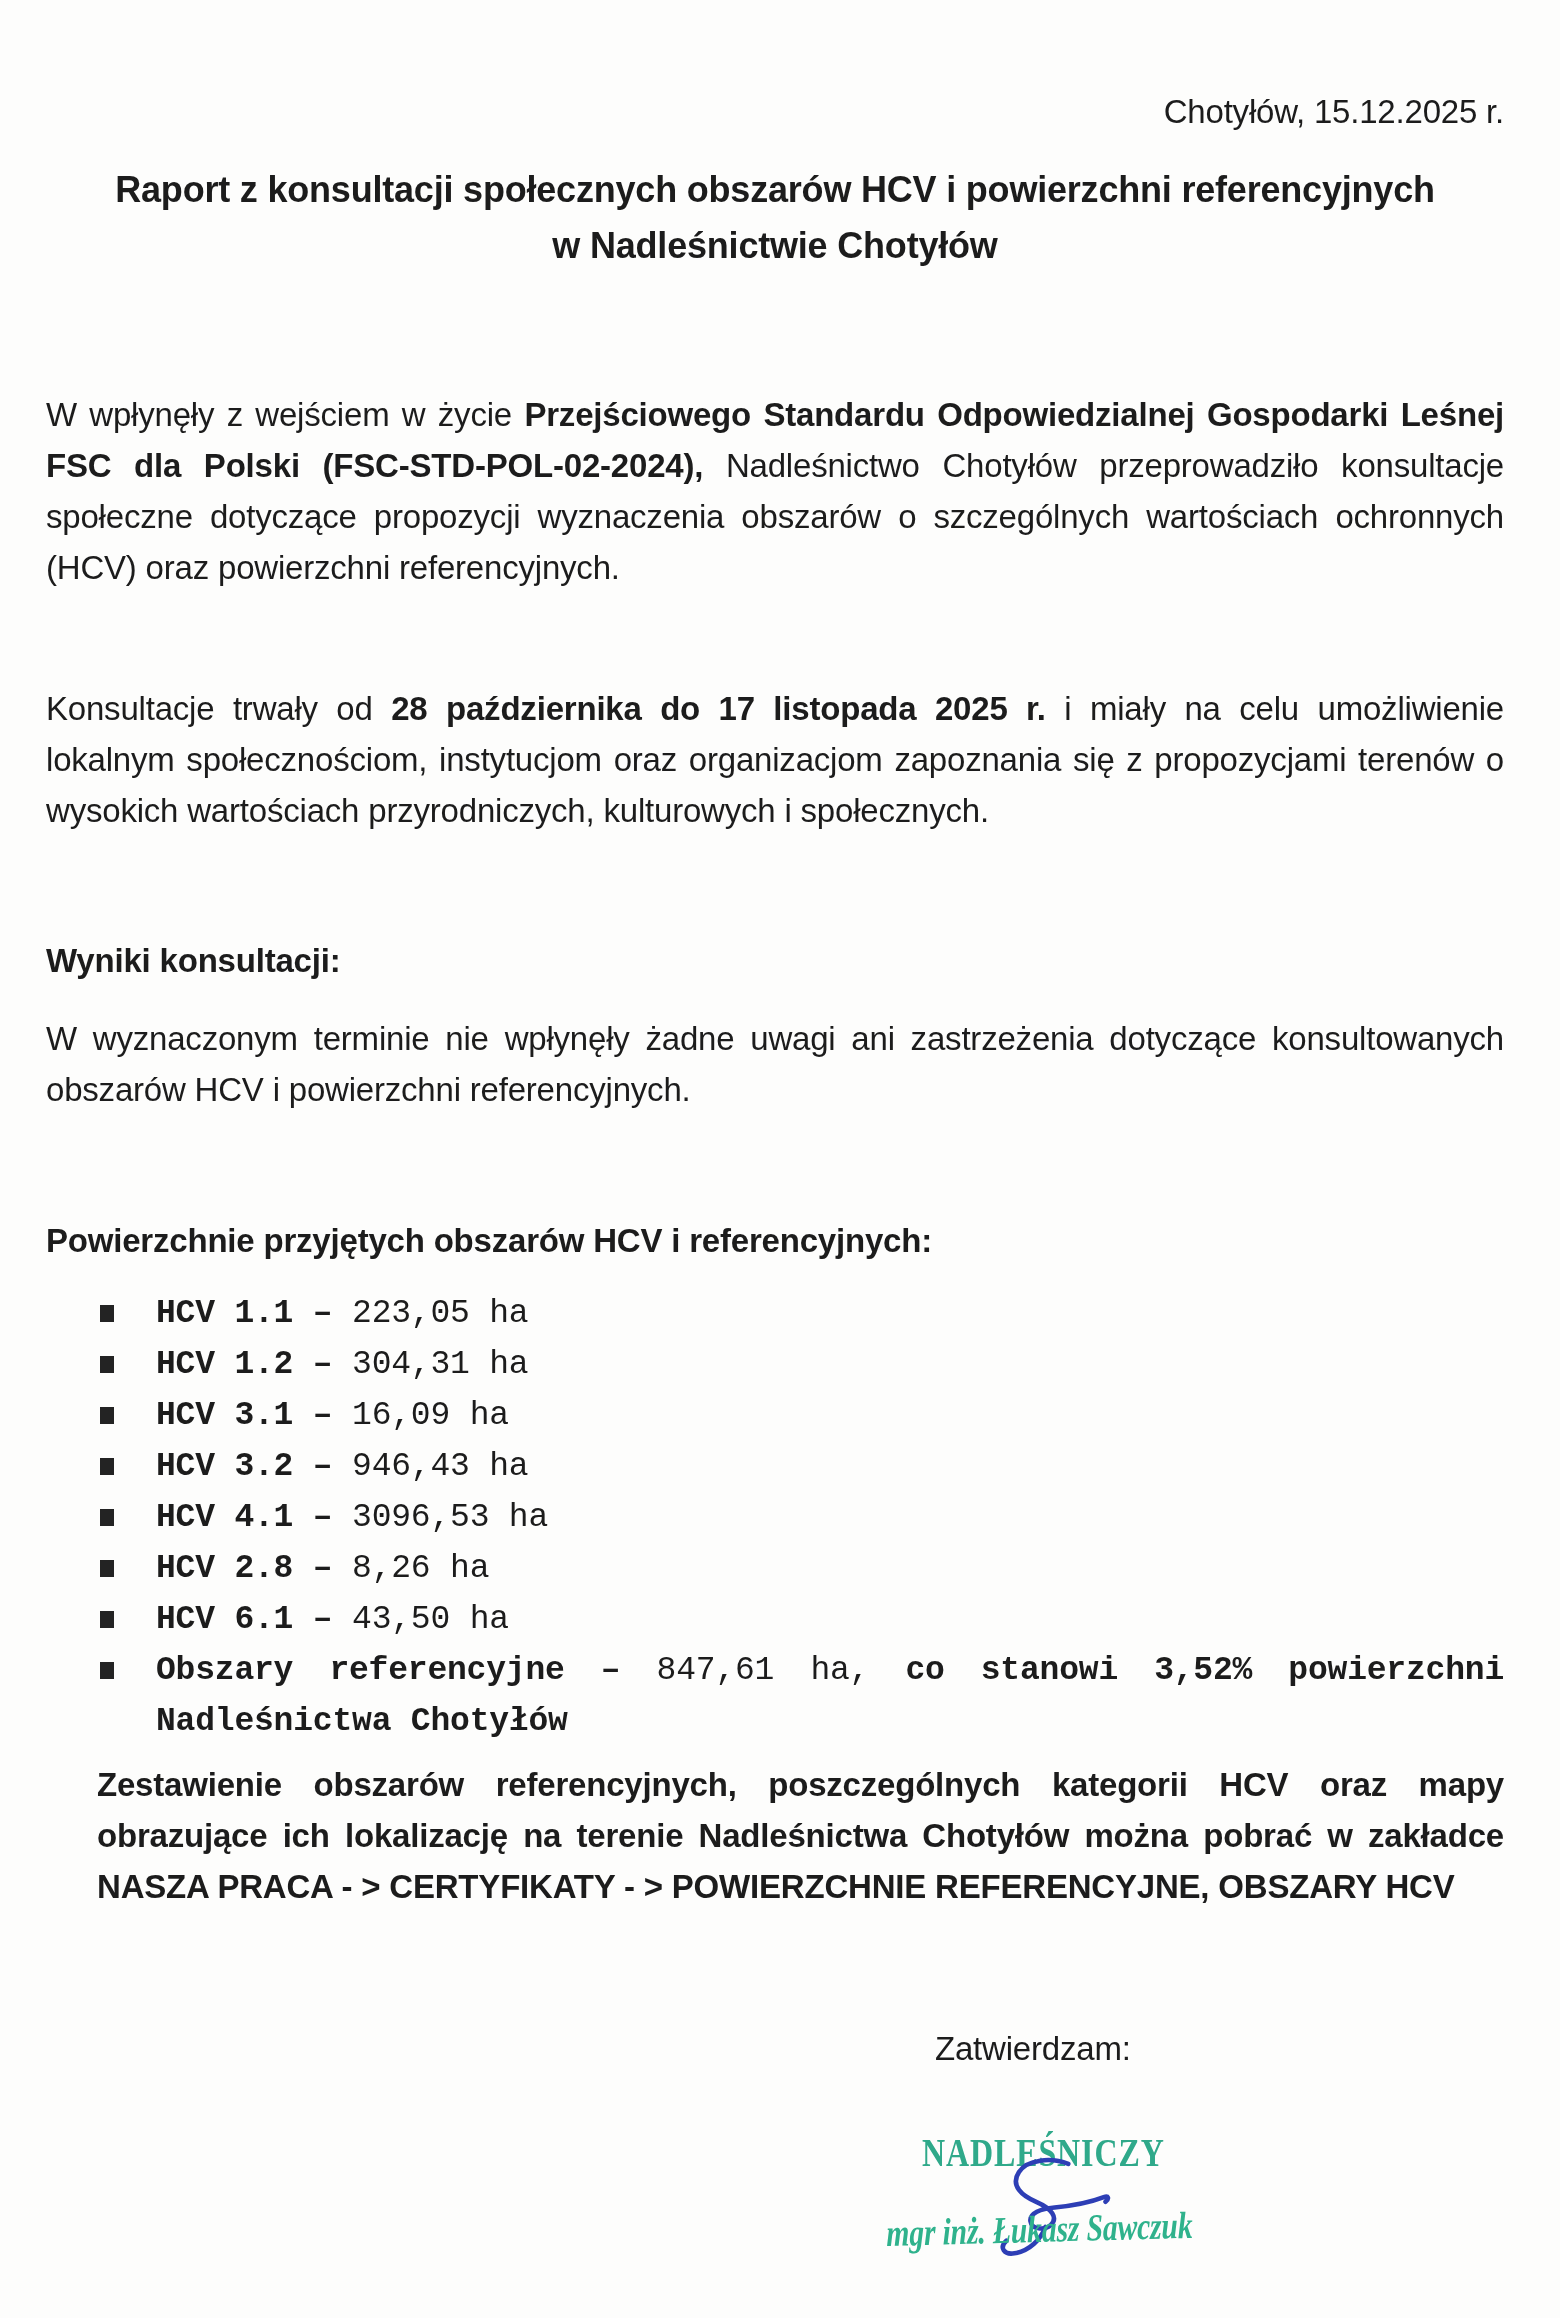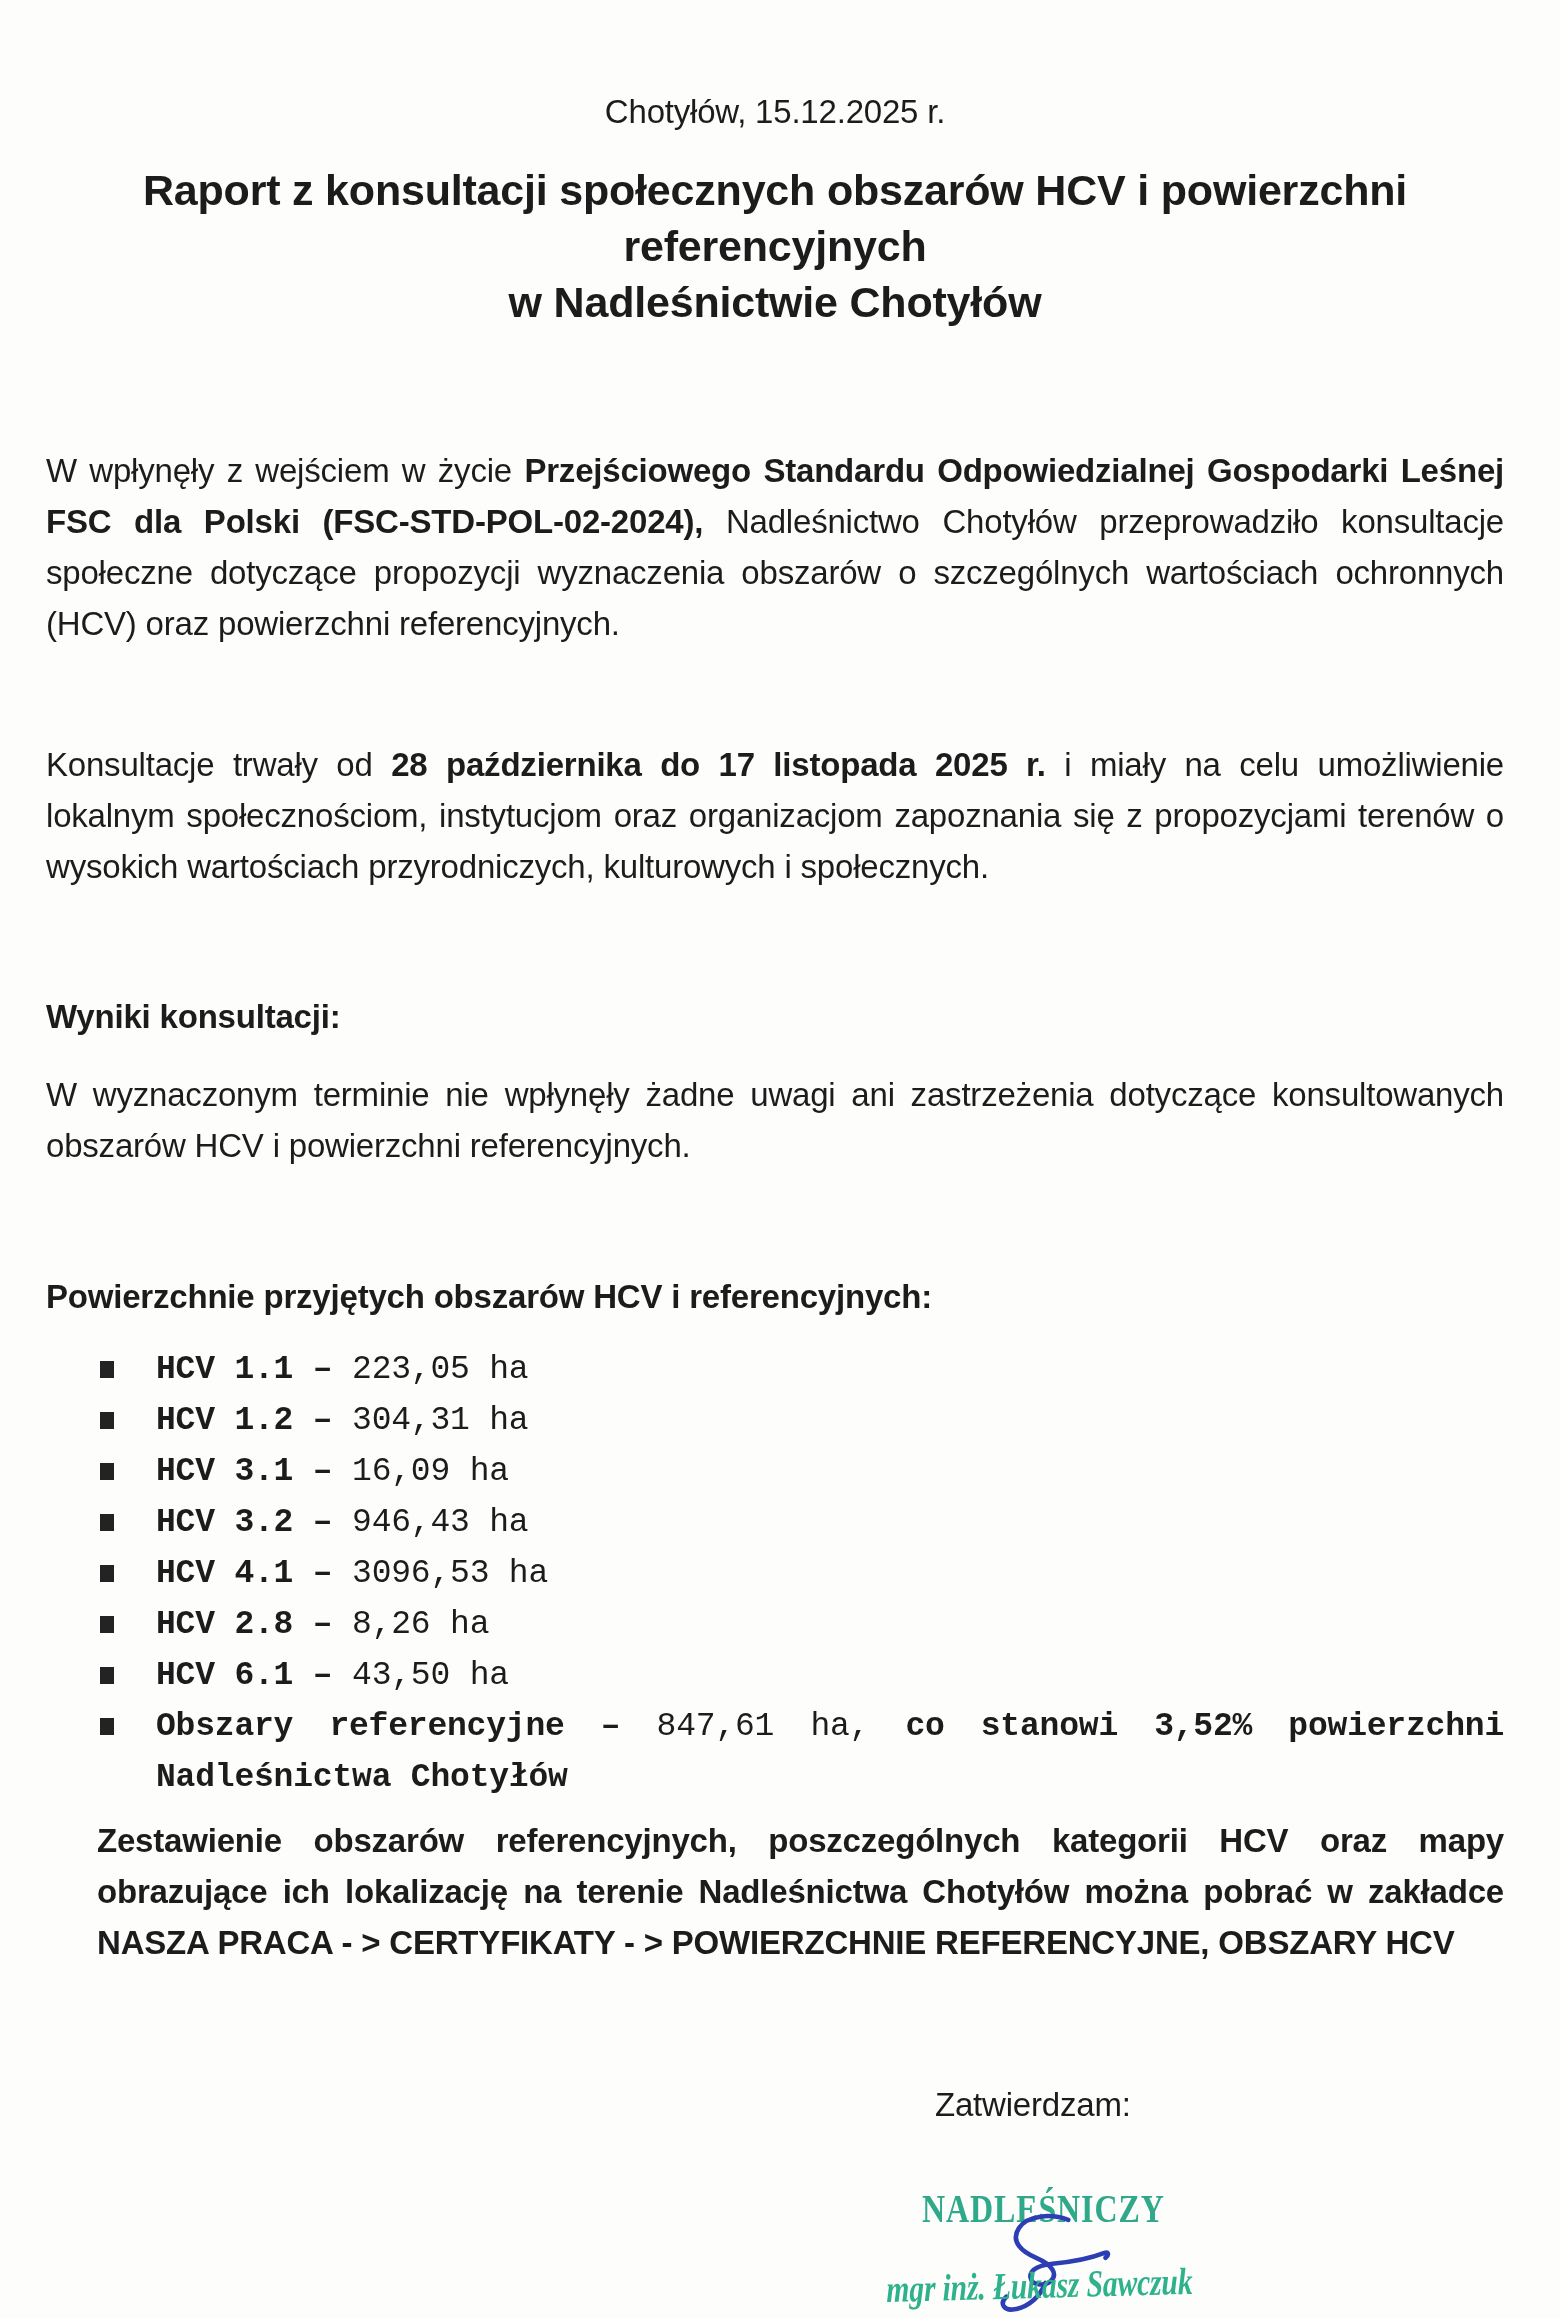--- a/index.html
+++ b/index.html
@@ -16,27 +16,27 @@
     font-family:"Liberation Sans", sans-serif;
     font-size:33px;
     line-height:51px;
     padding:0 57px 0 46px;
     overflow:hidden;
     letter-spacing:-0.2px;
   }
   .b{font-weight:bold;}
   .date-line{
     margin-top:86px;
-    text-align:center;
+    text-align:right;
   }
   .doc-title{
     margin-top:25px;
     text-align:center;
     font-weight:bold;
-    font-size:43px;
+    font-size:36px;
     line-height:56px;
   }
   .para{
     text-align:justify;
   }
   .p-intro{margin-top:115px;}
   .p-period{margin-top:90px;}
   .h-results{margin-top:99px;font-weight:bold;}
   .p-results{margin-top:27px;}
   .h-areas{margin-top:100px;font-weight:bold;}

